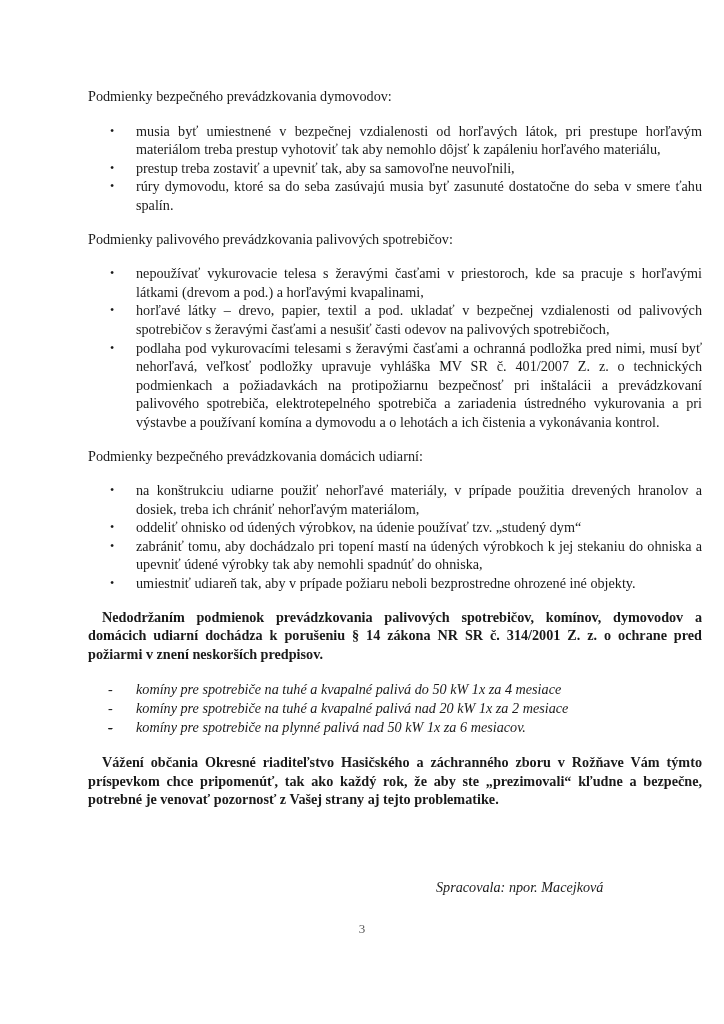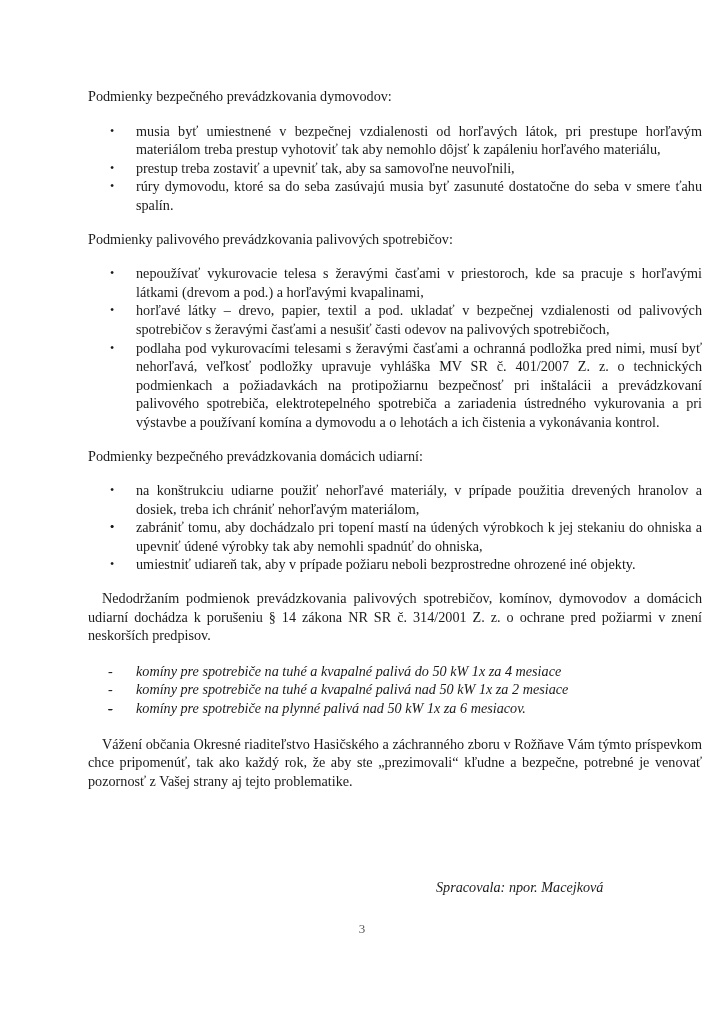--- a/index.html
+++ b/index.html
@@ -9,21 +9,21 @@
       font-size: 14.2px; line-height: 18.6px;
     }
     .page { position: absolute; left: 88px; top: 87px; width: 614px; }
     .heading { margin: 0; }
     ul.bullets { list-style: none; margin: 16px 0 15px 0; padding: 0 0 0 48px; }
     ul.bullets li { position: relative; text-align: justify; }
     ul.bullets li .bullet { position: absolute; left: -26px; top: 0; font-size: 12px; }
     ul.dashes { list-style: none; margin: 16px 0 17px 0; padding: 0 0 0 48px; font-style: italic; }
     ul.dashes li { position: relative; }
     ul.dashes li .dash { position: absolute; left: -28px; font-style: normal; }
-    p.para { margin: 0 0 17px 0; text-align: justify; text-indent: 14px; }
+    p.para { margin: 0 0 17px 0; text-align: justify; text-indent: 14px; font-weight: bold; }
     .signature { position: absolute; left: 436px; top: 878px; font-style: italic; }
     .page-number { position: absolute; left: 0; width: 724px; top: 920px; text-align: center; font-size: 13px; color: #555; }
   </style>
 </head>
 <body>
 
 <div class="page">
 
   <section>
     <p class="heading">Podmienky bezpečného prevádzkovania dymovodov:</p>
@@ -40,31 +40,31 @@
       <li><span class="bullet">•</span><span>nepoužívať vykurovacie telesa s žeravými časťami v priestoroch, kde sa pracuje s horľavými látkami (drevom a pod.) a horľavými kvapalinami,</span></li>
       <li><span class="bullet">•</span><span>horľavé látky – drevo, papier, textil a pod. ukladať v bezpečnej vzdialenosti od palivových spotrebičov s žeravými časťami a nesušiť časti odevov na palivových spotrebičoch,</span></li>
       <li><span class="bullet">•</span><span>podlaha pod vykurovacími telesami s žeravými časťami a ochranná podložka pred nimi, musí byť nehorľavá, veľkosť podložky upravuje vyhláška MV SR č. 401/2007 Z. z. o technických podmienkach a požiadavkách na protipožiarnu bezpečnosť pri inštalácii a prevádzkovaní palivového spotrebiča, elektrotepelného spotrebiča a zariadenia ústredného vykurovania a pri výstavbe a používaní komína a dymovodu a o lehotách a ich čistenia a vykonávania kontrol.</span></li>
     </ul>
   </section>
 
   <section>
     <p class="heading">Podmienky bezpečného prevádzkovania domácich udiarní:</p>
     <ul class="bullets">
       <li><span class="bullet">•</span><span>na konštrukciu udiarne použiť nehorľavé materiály, v prípade použitia drevených hranolov a dosiek, treba ich chrániť nehorľavým materiálom,</span></li>
-      <li><span class="bullet">•</span></li>
+      <li><span class="bullet">•</span><span>oddeliť ohnisko od údených výrobkov, na údenie používať tzv. „studený dym“</span></li>
       <li><span class="bullet">•</span><span>zabrániť tomu, aby dochádzalo pri topení mastí na údených výrobkoch k jej stekaniu do ohniska a upevniť údené výrobky tak aby nemohli spadnúť do ohniska,</span></li>
       <li><span class="bullet">•</span><span>umiestniť udiareň tak, aby v prípade požiaru neboli bezprostredne ohrozené iné objekty.</span></li>
     </ul>
   </section>
 
   <p class="para">Nedodržaním podmienok prevádzkovania palivových spotrebičov, komínov, dymovodov a domácich udiarní dochádza k porušeniu § 14 zákona NR SR č. 314/2001 Z. z. o ochrane pred požiarmi v znení neskorších predpisov.</p>
 
   <ul class="dashes">
     <li><span class="dash">-</span><span>komíny pre spotrebiče na tuhé a kvapalné palivá do 50 kW 1x za 4 mesiace</span></li>
-    <li><span class="dash">-</span><span>komíny pre spotrebiče na tuhé a kvapalné palivá nad 50 kW 1x za 2 mesiace</span></li>
+    <li><span class="dash">-</span><span>komíny pre spotrebiče na tuhé a kvapalné palivá nad 20 kW 1x za 2 mesiace</span></li>
     <li><span class="dash">-</span></li>
     <li><span class="dash">-</span></li>
     <li><span class="dash">-</span><span>komíny pre spotrebiče na plynné palivá nad 50 kW 1x za 6 mesiacov.</span></li>
   </ul>
 
   <p class="para">Vážení občania Okresné riaditeľstvo Hasičského a záchranného zboru v Rožňave Vám týmto príspevkom chce pripomenúť, tak ako každý rok,  že aby ste „prezimovali“  kľudne a bezpečne, potrebné  je  venovať pozornosť  z Vašej strany aj tejto problematike.</p>
 </div>
 
 <div class="signature">Spracovala: npor. Macejková</div>
 <div class="page-number">3</div>

